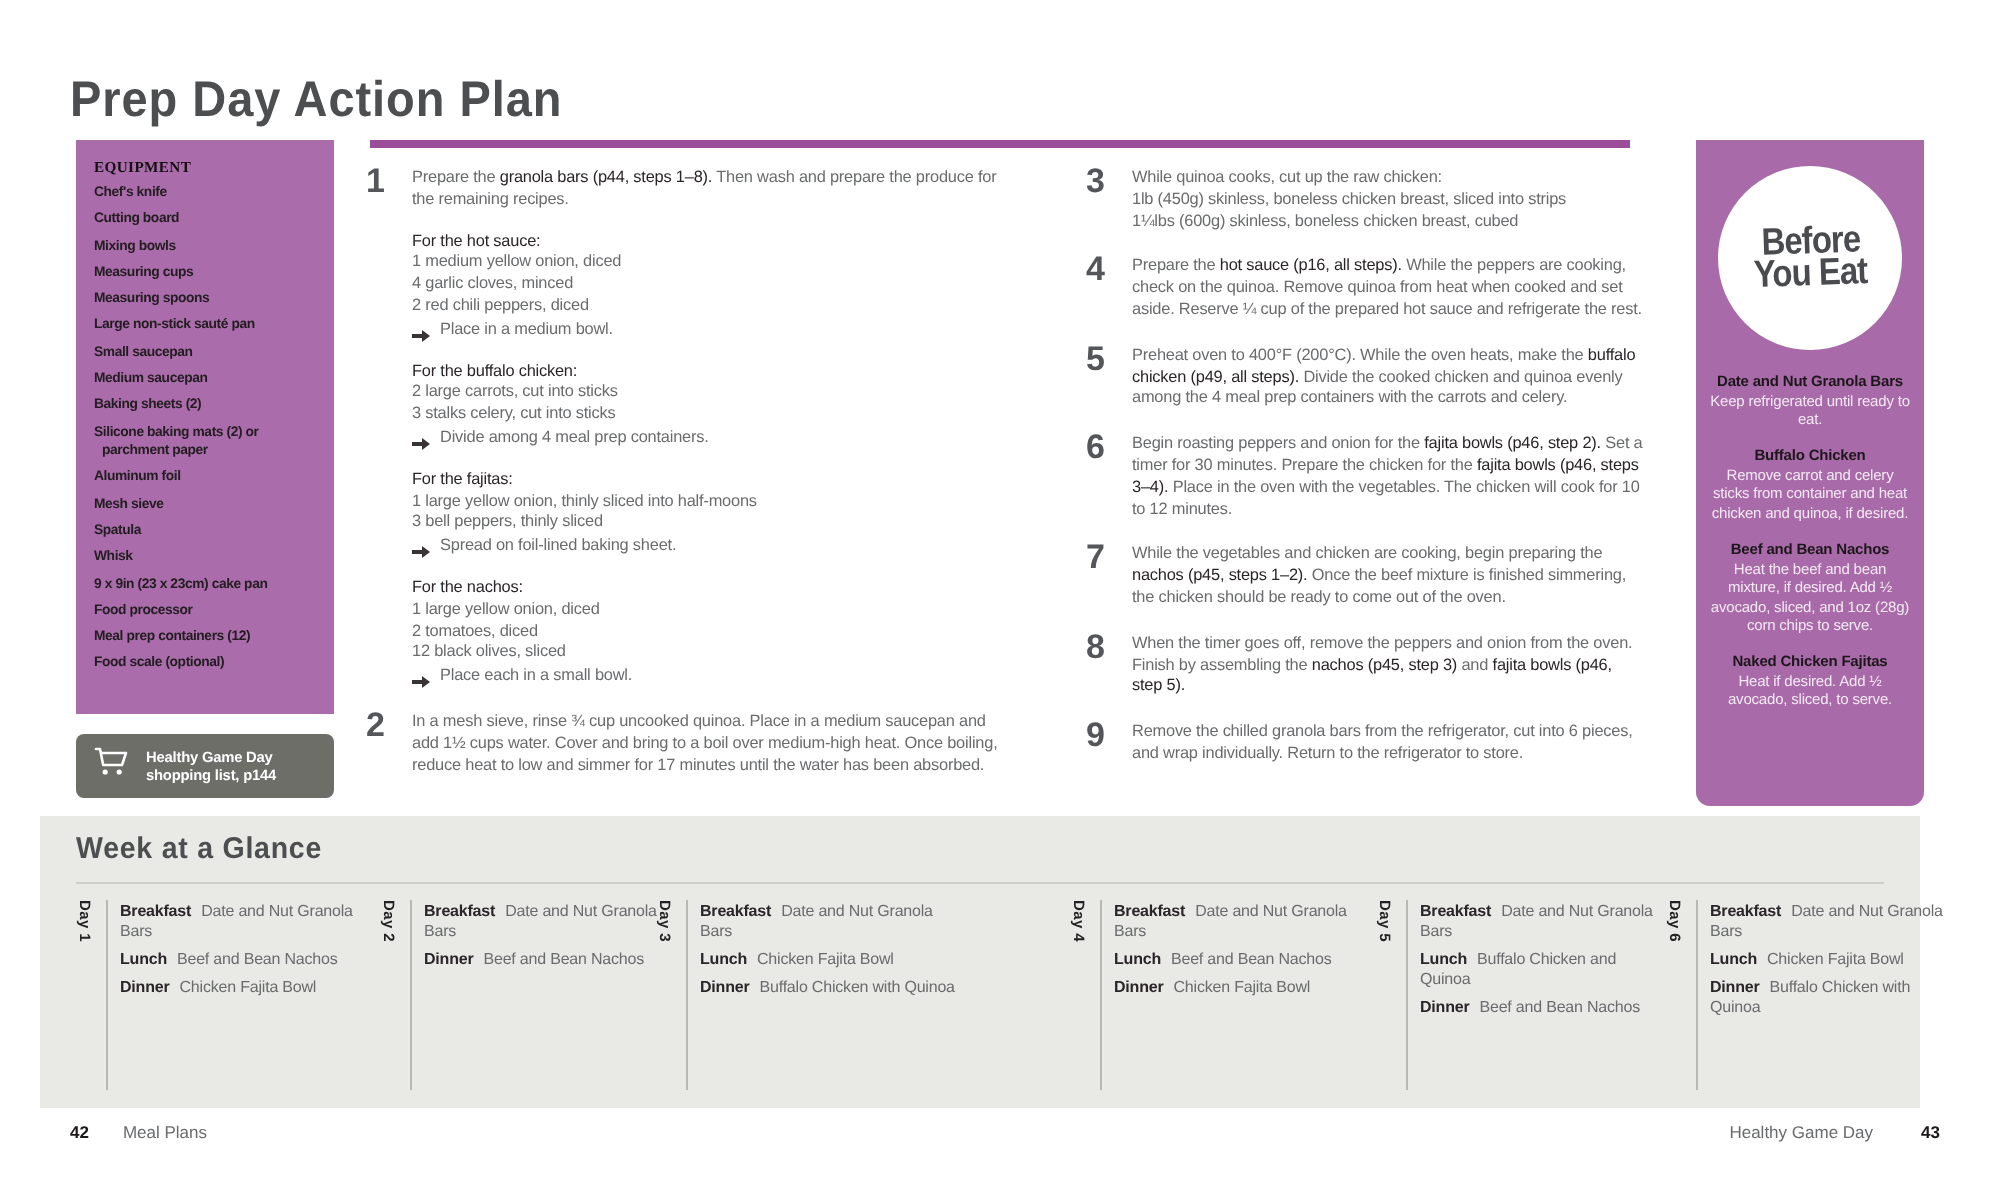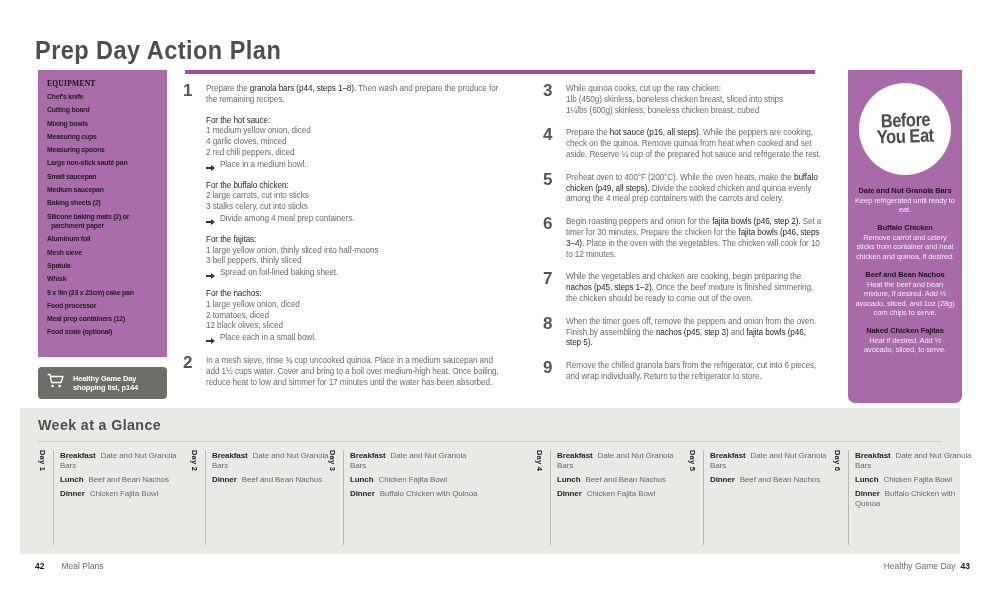--- a/index.html
+++ b/index.html
@@ -94,21 +94,21 @@
   .day-rule{flex:none;width:1px;background:#b9b9b4;}
   .meals{flex:1;font-size:8px;line-height:10px;color:#6a6b6d;letter-spacing:-.1px;padding-top:1px;}
   .meal{margin-bottom:4px;}
   .meal-name{font-weight:bold;color:#2a2528;margin-right:5px;}
 
   
   .footer-left{position:absolute;left:35px;top:561px;font-size:8.5px;color:#6a6b6d;}
   .footer-right{position:absolute;right:30px;top:561px;font-size:8.5px;color:#6a6b6d;}
   .pg-num{font-weight:bold;color:#1c181a;}
   .footer-left .pg-num{margin-right:17px;}
-  .footer-right .pg-num{margin-left:5px;}
+  .footer-right .pg-num{margin-left:24px;}
 </style>
 </head>
 <body>
 
 <div class="page-title">Prep Day Action Plan</div>
 <div class="top-rule"></div>
 
 <div class="equipment">
   <div class="equipment-header">EQUIPMENT</div>
   <div>
@@ -249,20 +249,21 @@
           <div class="meal"><span class="meal-name">Breakfast</span><span class="meal-dish">Date and Nut Granola Bars</span></div>
           <div class="meal"><span class="meal-name">Lunch</span><span class="meal-dish">Beef and Bean Nachos</span></div>
           <div class="meal"><span class="meal-name">Dinner</span><span class="meal-dish">Chicken Fajita Bowl</span></div>
         </div>
       </div>
       <div class="day">
         <div class="day-label">Day 5</div>
         <div class="day-rule"></div>
         <div class="meals">
           <div class="meal"><span class="meal-name">Breakfast</span><span class="meal-dish">Date and Nut Granola Bars</span></div>
+          <div class="meal"><span class="meal-name">Lunch</span><span class="meal-dish">Buffalo Chicken and Quinoa</span></div>
           <div class="meal"><span class="meal-name">Dinner</span><span class="meal-dish">Beef and Bean Nachos</span></div>
         </div>
       </div>
       <div class="day">
         <div class="day-label">Day 6</div>
         <div class="day-rule"></div>
         <div class="meals">
           <div class="meal"><span class="meal-name">Breakfast</span><span class="meal-dish">Date and Nut Granola Bars</span></div>
           <div class="meal"><span class="meal-name">Lunch</span><span class="meal-dish">Chicken Fajita Bowl</span></div>
           <div class="meal"><span class="meal-name">Dinner</span><span class="meal-dish">Buffalo Chicken with Quinoa</span></div>

